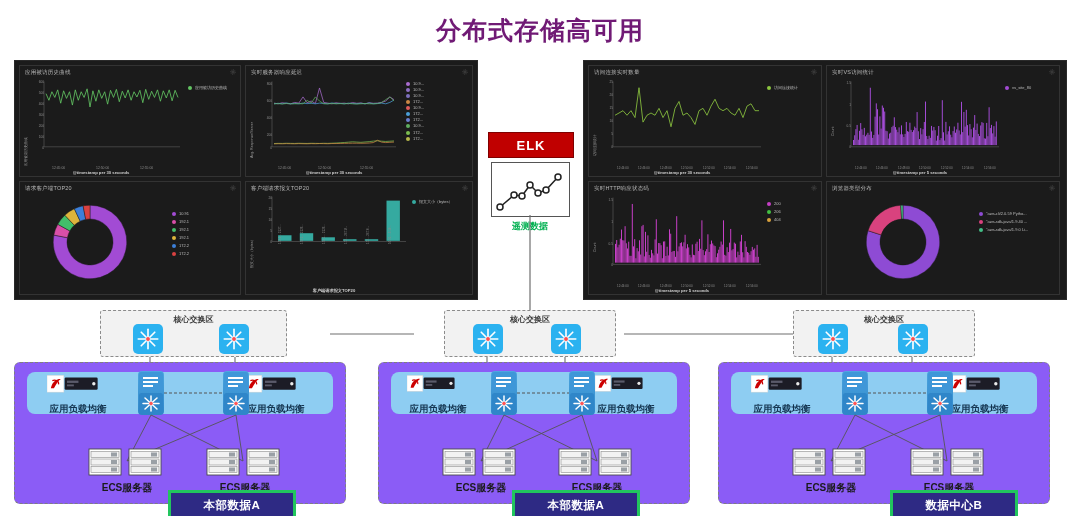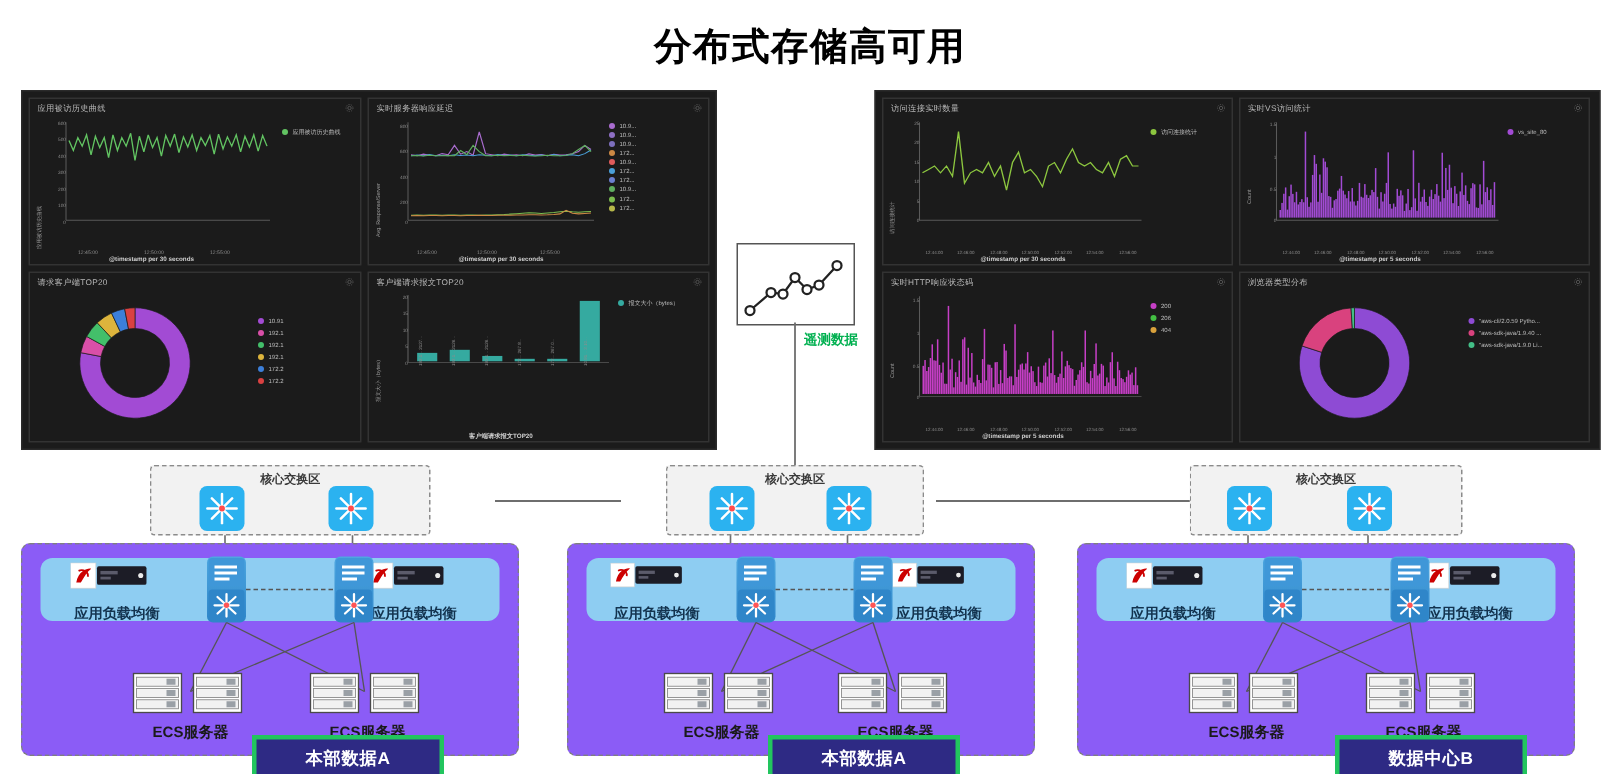--- a/index.html
+++ b/index.html
@@ -3,21 +3,21 @@
 <meta charset="utf-8">
 <style>
   html,body{margin:0;padding:0;}
   body{
     width:1080px;height:516px;background:#ffffff;
     font-family:"Liberation Sans","DejaVu Sans",sans-serif;
     position:relative;overflow:hidden;
   }
   .page-title{
     position:absolute;left:0;top:14px;width:1080px;text-align:center;
-    color:#000000;font-size:25px;font-weight:bold;letter-spacing:1px;
+    color:#701a75;font-size:25px;font-weight:bold;letter-spacing:1px;
   }
 
   
   .dash{position:absolute;background:#1b1b1b;border:1px solid #2a2a2a;}
   #dash-left{left:14px;top:60px;width:462px;height:238px;}
   #dash-right{left:583px;top:60px;width:482px;height:238px;}
   .panel{position:absolute;background:#1b1b1b;border:1px solid #333333;box-sizing:border-box;}
   .panel-title{
     position:absolute;left:5px;top:3px;color:#b8b8b8;font-size:5.5px;
     white-space:nowrap;letter-spacing:.2px;
@@ -42,21 +42,21 @@
   .elk-box{
     position:absolute;left:0;top:0;width:84px;height:24px;background:#c00000;
     border:1px solid #7f0000;color:#ffffff;font-size:13px;font-weight:bold;
     display:flex;align-items:center;justify-content:center;letter-spacing:1px;
   }
   .elk-chart{
     position:absolute;left:3px;top:30px;width:77px;height:53px;
     background:#ffffff;border:1.5px solid #555555;
   }
   .elk-caption{
-    position:absolute;left:0;top:88px;width:84px;text-align:right;
+    position:absolute;left:0;top:88px;width:84px;text-align:center;
     color:#00b050;font-size:9px;font-weight:bold;
   }
 
   
   .core-zone{
     position:absolute;border:1.5px dashed #8b8b8b;background:#f2f2f2;border-radius:3px;
   }
   .core-zone-title{
     position:absolute;left:0;top:3px;width:100%;text-align:center;
     color:#3b3b3b;font-size:8px;font-weight:bold;
@@ -617,20 +617,21 @@
       <div class="legend" id="lg-R3" style="left:152px;top:16px;line-height:8px;">
           <div class="row"><span class="dot" style="background: rgb(142, 75, 212);"></span><span class="txt">"aws-cli/2.0.59 Pytho...</span></div>
           <div class="row"><span class="dot" style="background: rgb(217, 66, 126);"></span><span class="txt">"aws-sdk-java/1.9.40 ...</span></div>
           <div class="row"><span class="dot" style="background: rgb(67, 191, 135);"></span><span class="txt">"aws-sdk-java/1.9.0 Li...</span></div>
         </div>
     </div>
   </div>
 </div>
 
 <div id="elk-wrap">
+  <div class="elk-box">ELK</div>
   <div class="elk-chart">
     <svg viewBox="0 0 77 53" style="width:77px;height:53px;">
       <polyline points="8,44 22,32 30,33 38,22 46,30 54,27 66,14" fill="none" stroke="#222" stroke-width="1.5"></polyline>
       <circle cx="8" cy="44" r="3" fill="#fff" stroke="#222" stroke-width="1.5"></circle>
       <circle cx="22" cy="32" r="3" fill="#fff" stroke="#222" stroke-width="1.5"></circle>
       <circle cx="30" cy="33" r="3" fill="#fff" stroke="#222" stroke-width="1.5"></circle>
       <circle cx="38" cy="22" r="3" fill="#fff" stroke="#222" stroke-width="1.5"></circle>
       <circle cx="46" cy="30" r="3" fill="#fff" stroke="#222" stroke-width="1.5"></circle>
       <circle cx="54" cy="27" r="3" fill="#fff" stroke="#222" stroke-width="1.5"></circle>
       <circle cx="66" cy="14" r="3" fill="#fff" stroke="#222" stroke-width="1.5"></circle>

